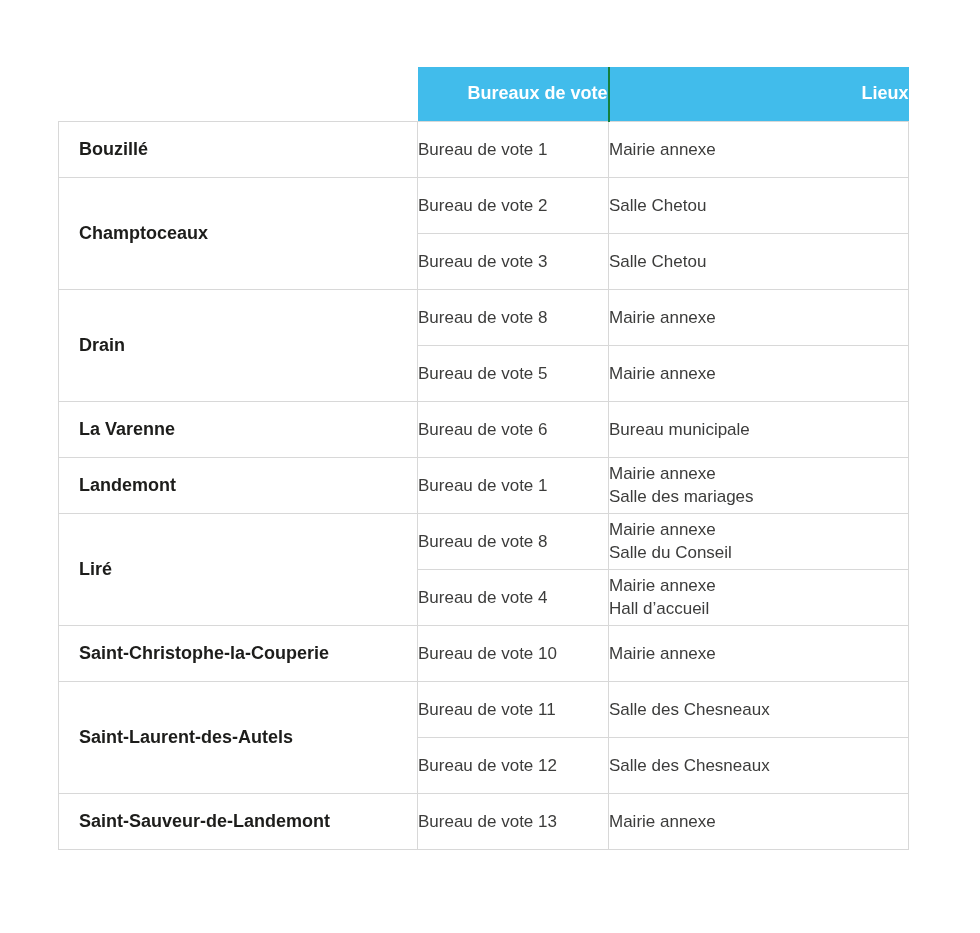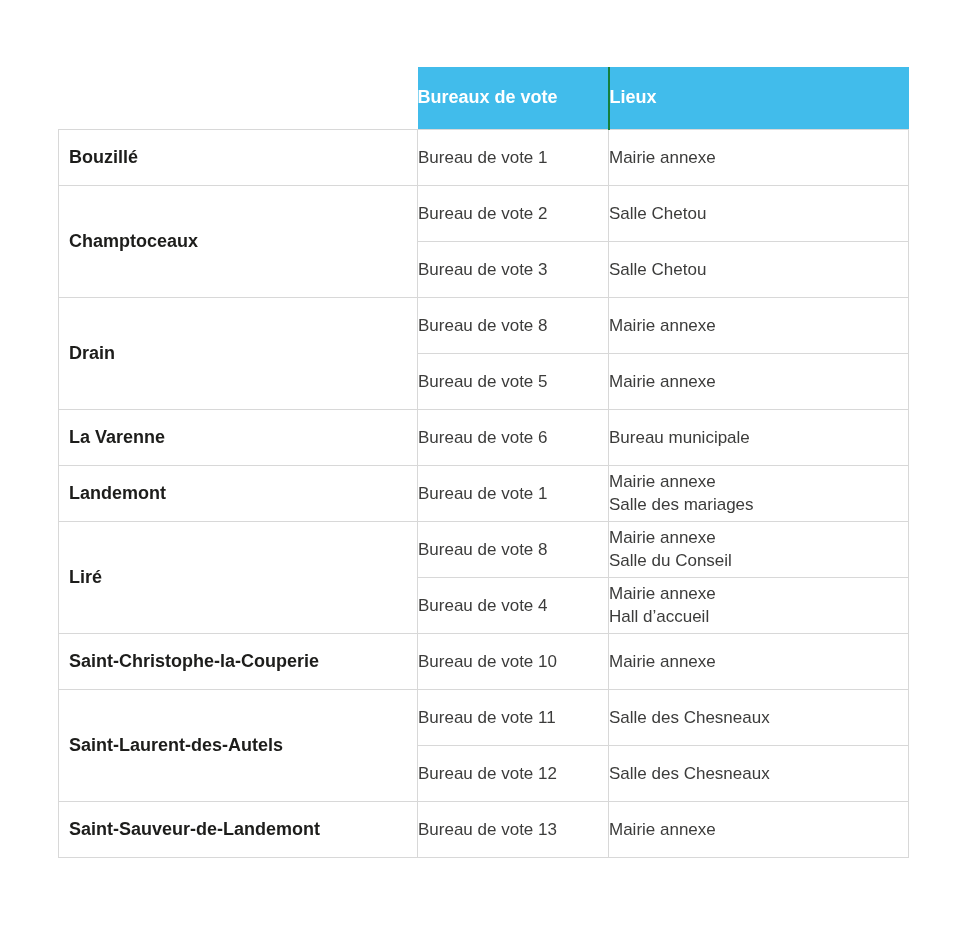--- a/index.html
+++ b/index.html
@@ -22,26 +22,26 @@
     top: 67px;
     width: 850px;
     border-collapse: collapse;
     table-layout: fixed;
   }
   col.c-commune { width: 359px; }
   col.c-bureau  { width: 191px; }
   col.c-lieu    { width: 300px; }
 
   thead th {
-    height: 62px;
+    height: 54px;
     background: #41bceb;
     color: #ffffff;
     font-size: 18px;
     font-weight: 700;
-    text-align: left;
+    text-align: right;
     vertical-align: middle;
     border: none;
   }
   thead th.ghost {
     background: transparent;
     border: none;
   }
   thead th.lieux-head {
     border-left: 2px solid #15803d;
   }
@@ -52,21 +52,21 @@
     border: 1px solid #d8d8d8;
     height: 56px;
     vertical-align: middle;
     background: #ffffff;
   }
   td.commune {
     font-size: 18px;
     font-weight: 700;
     color: #1d1d1b;
     text-align: left;
-    padding-left: 10px;
+    padding-left: 20px;
   }
   td.bureau, td.lieu {
     font-size: 17px;
     font-weight: 400;
     color: #3c3c3b;
     line-height: 23px;
   }
 </style>
 </head>
 <body>

